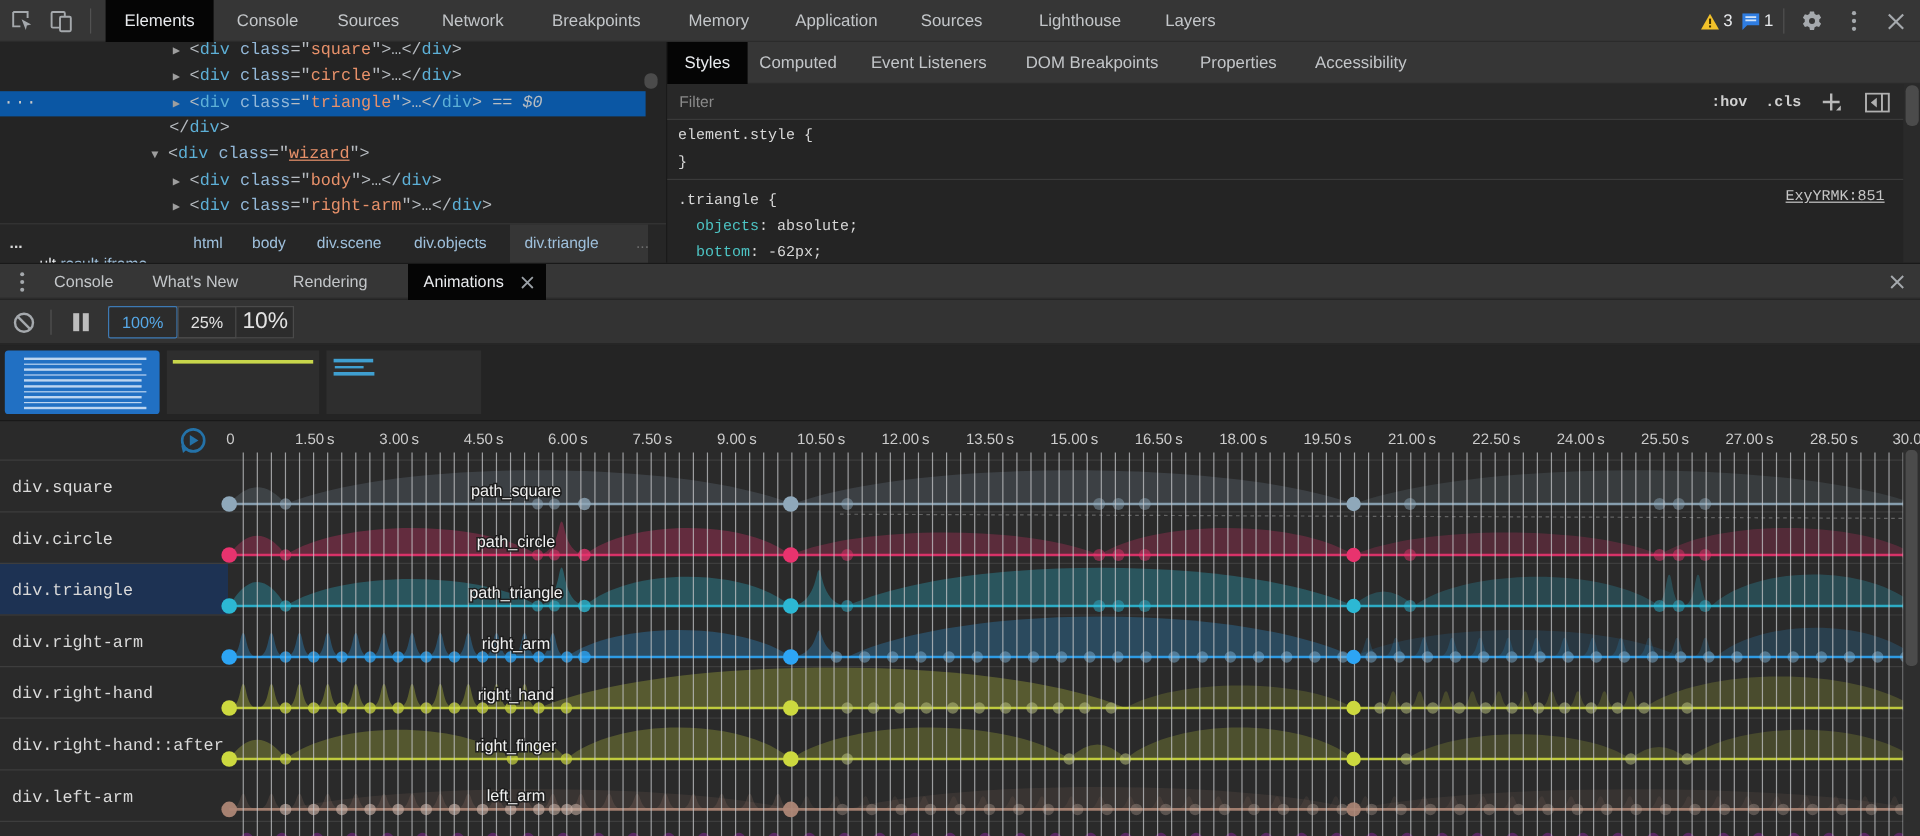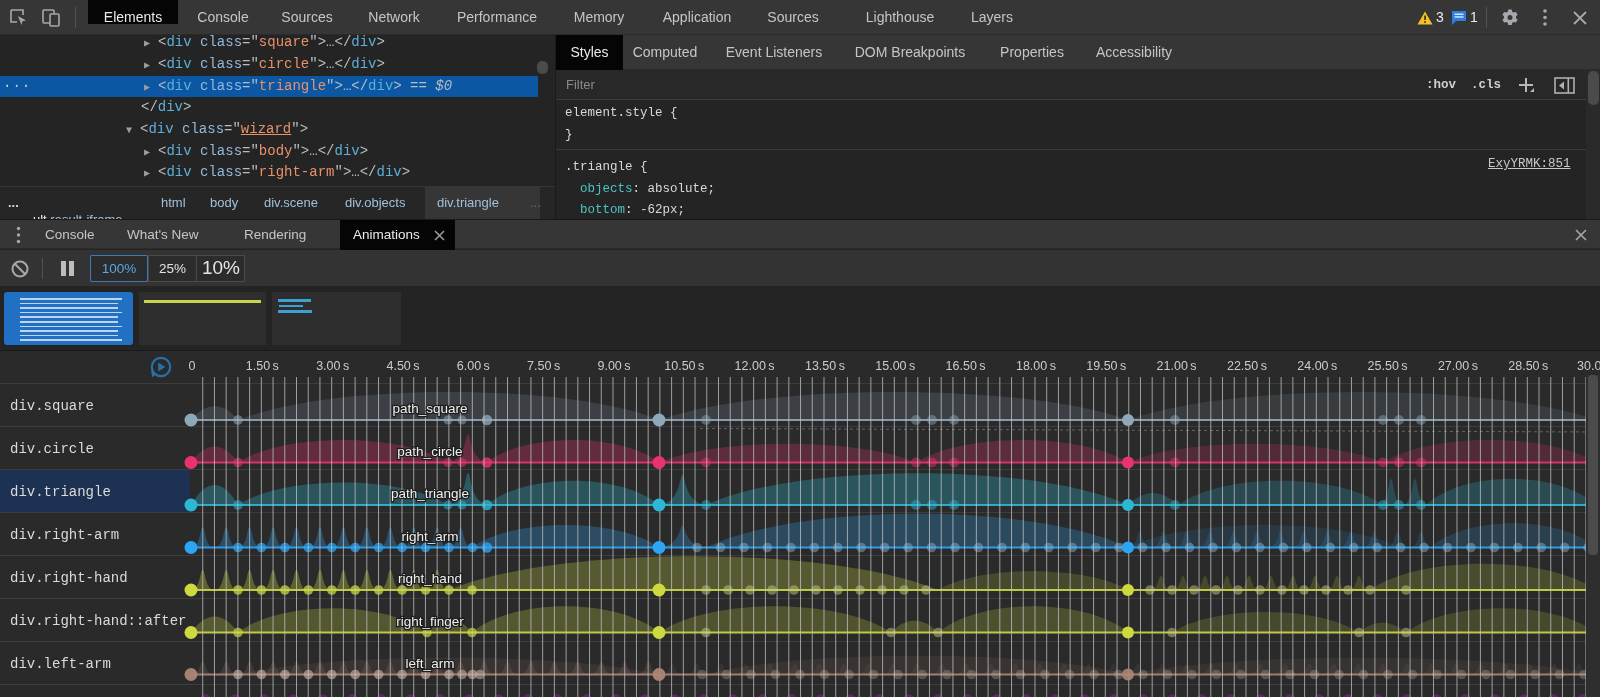--- a/index.html
+++ b/index.html
@@ -11,25 +11,25 @@
   <svg width="22" height="22" viewBox="0 0 22 22" style="position:absolute;left:8px;top:7px">
       <path d="M3,3 h12 v5" stroke="#a5a9ad" stroke-width="1.6" fill="none"></path>
       <path d="M3,3 v12 h6" stroke="#a5a9ad" stroke-width="1.6" fill="none"></path>
       <path d="M10,9 l8,4.5 -3.6,0.8 -0.9,3.7 z" fill="#a5a9ad"></path>
     </svg>
   <svg width="24" height="22" viewBox="0 0 24 22" style="position:absolute;left:40px;top:7px">
       <rect x="3" y="3" width="11" height="13" rx="1" stroke="#a5a9ad" stroke-width="1.6" fill="none"></rect>
       <rect x="10" y="7" width="9" height="12" rx="1" stroke="#a5a9ad" stroke-width="1.6" fill="#363636"></rect>
     </svg>
   <div class="abs" style="left:75px;top:7px;width:1px;height:21px;background:#525252;"></div>
-  <div class="abs" style="left:88px;top:0;width:90px;height:24px;background:#050505;color:#e8eaed;font-size:14px;text-align:center;line-height:35px;">Elements</div>
+  <div class="abs" style="left:88px;top:0;width:90px;height:35px;background:#050505;color:#e8eaed;font-size:14px;text-align:center;line-height:35px;">Elements</div>
   <div class="abs" style="left:188px;top:0;width:70px;height:35px;color:#c3c6c9;font-size:14px;text-align:center;line-height:35px;">Console</div>
   <div class="abs" style="left:258px;top:0;width:98px;height:35px;color:#c3c6c9;font-size:14px;text-align:center;line-height:35px;">Sources</div>
   <div class="abs" style="left:356px;top:0;width:76px;height:35px;color:#c3c6c9;font-size:14px;text-align:center;line-height:35px;">Network</div>
-  <div class="abs" style="left:432px;top:0;width:130px;height:35px;color:#c3c6c9;font-size:14px;text-align:center;line-height:35px;">Performance</div>
+  <div class="abs" style="left:432px;top:0;width:130px;height:35px;color:#c3c6c9;font-size:14px;text-align:center;line-height:35px;">Breakpoints</div>
   <div class="abs" style="left:562px;top:0;width:74px;height:35px;color:#c3c6c9;font-size:14px;text-align:center;line-height:35px;">Memory</div>
   <div class="abs" style="left:636px;top:0;width:122px;height:35px;color:#c3c6c9;font-size:14px;text-align:center;line-height:35px;">Application</div>
   <div class="abs" style="left:758px;top:0;width:70px;height:35px;color:#c3c6c9;font-size:14px;text-align:center;line-height:35px;">Sources</div>
   <div class="abs" style="left:838px;top:0;width:124px;height:35px;color:#c3c6c9;font-size:14px;text-align:center;line-height:35px;">Lighthouse</div>
   <div class="abs" style="left:962px;top:0;width:60px;height:35px;color:#c3c6c9;font-size:14px;text-align:center;line-height:35px;">Layers</div>
   <svg width="16" height="14" viewBox="0 0 16 14" style="position:absolute;left:1417px;top:11px">
       <path d="M8,0.5 L15.5,13.5 H0.5 Z" fill="#f2c12a"></path>
       <rect x="7.2" y="4.5" width="1.7" height="4.5" fill="#403000"></rect>
       <rect x="7.2" y="10.2" width="1.7" height="1.7" fill="#403000"></rect>
     </svg>

